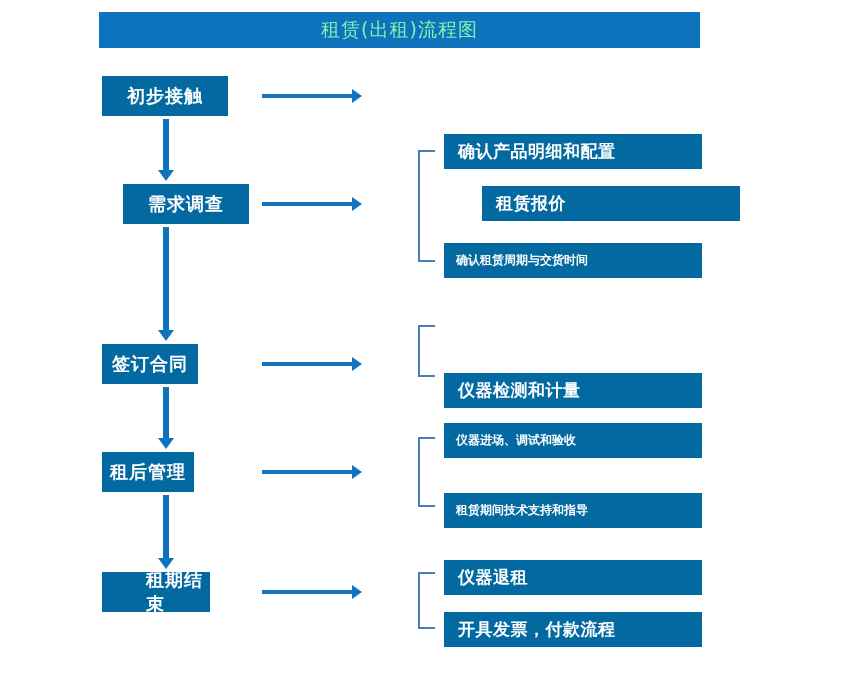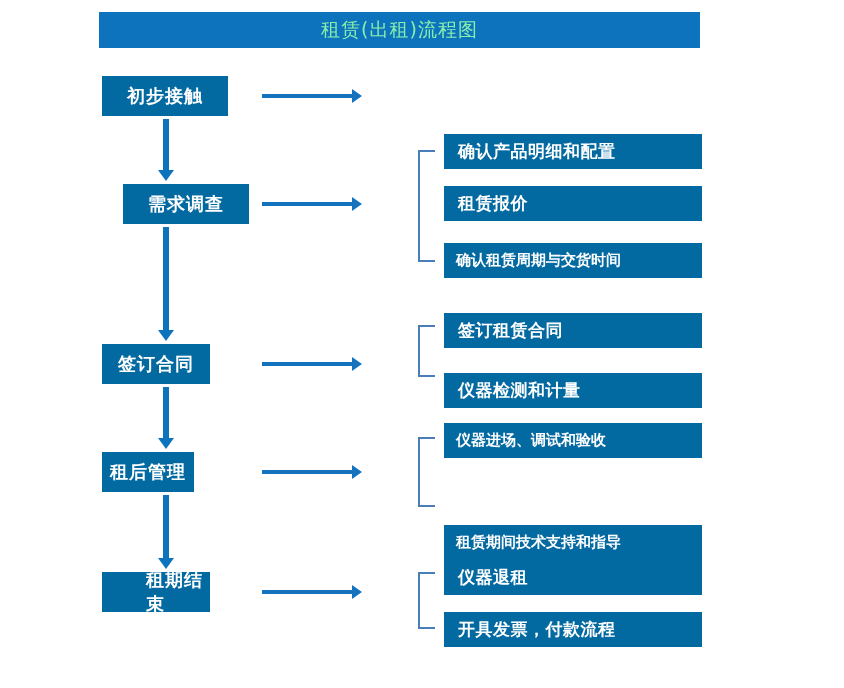--- a/index.html
+++ b/index.html
@@ -57,21 +57,21 @@
   .node.right {
     justify-content: flex-start;
     font-size: 17px;
     height: 35px;
     left: 444px;
     width: 258px;
     padding-left: 14px;
     letter-spacing: 0.5px;
   }
   .node.right.wide-text {
-    font-size: 15px;
+    font-size: 12px;
     padding-left: 12px;
     letter-spacing: 0px;
   }
 
   
   .v-arrow {
     position: absolute;
     left: 158px;
     width: 16px;
   }
@@ -132,21 +132,21 @@
 <body>
 
 <div id="canvas">
 
   <div class="title-bar">租赁(出租)流程图</div>
 
   <div class="node left" style="left:102px; top:76px; width:126px;">初步接触</div>
 
   <div class="node left" style="left:87px; top:184px; width:126px;margin-left:36px;">需求调查</div>
 
-  <div class="node left" style="left:102px; top:344px; width:108px;">签订合同</div>
+  <div class="node left" style="left:102px; top:344px; width:96px;">签订合同</div>
 
   <div class="node left" style="left:102px; top:452px; width:92px;">租后管理</div>
 
   <div class="node left" style="left:102px; top:572px; width:108px;padding-left:44px;">租期结束</div>
 
   <div class="v-arrow" style="top:119px; height:62px;">
     <div class="shaft" style="height:51px;"></div>
     <div class="head" style="top:51px;"></div>
   </div>
 
@@ -187,29 +187,28 @@
   </div>
 
   <div class="bracket" style="top:150px; height:112px;"></div>
   <div class="bracket" style="top:325px; height:52px;"></div>
   <div class="bracket" style="top:437px; height:70px;"></div>
   <div class="bracket" style="top:572px; height:57px;"></div>
 
 
   <div class="node right" style="top:134px;">确认产品明细和配置</div>
 
-  <div class="node right" style="top:186px;">租赁报价</div>
+  <div class="node right" style="top:186px;margin-left:38px;">租赁报价</div>
 
   <div class="node right wide-text" style="top:243px;">确认租赁周期与交货时间</div>
 
-  <div class="node right" style="top:313px;">签订租赁合同</div>
 
   <div class="node right" style="top:373px;">仪器检测和计量</div>
 
   <div class="node right wide-text" style="top:423px;">仪器进场、调试和验收</div>
 
-  <div class="node right wide-text" style="top:493px;margin-top:32px;">租赁期间技术支持和指导</div>
+  <div class="node right wide-text" style="top:493px;">租赁期间技术支持和指导</div>
 
   <div class="node right" style="top:560px;">仪器退租</div>
 
   <div class="node right" style="top:612px;">开具发票，付款流程</div>
 
 </div>
 
 </body></html>

